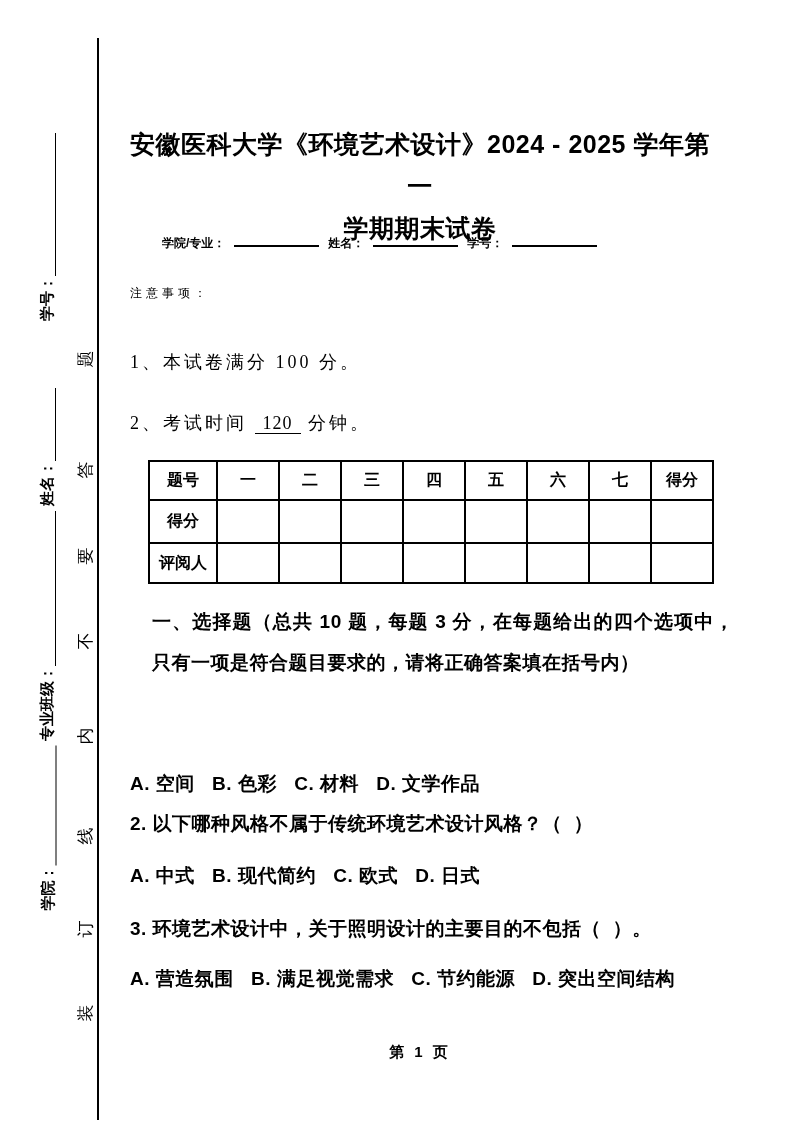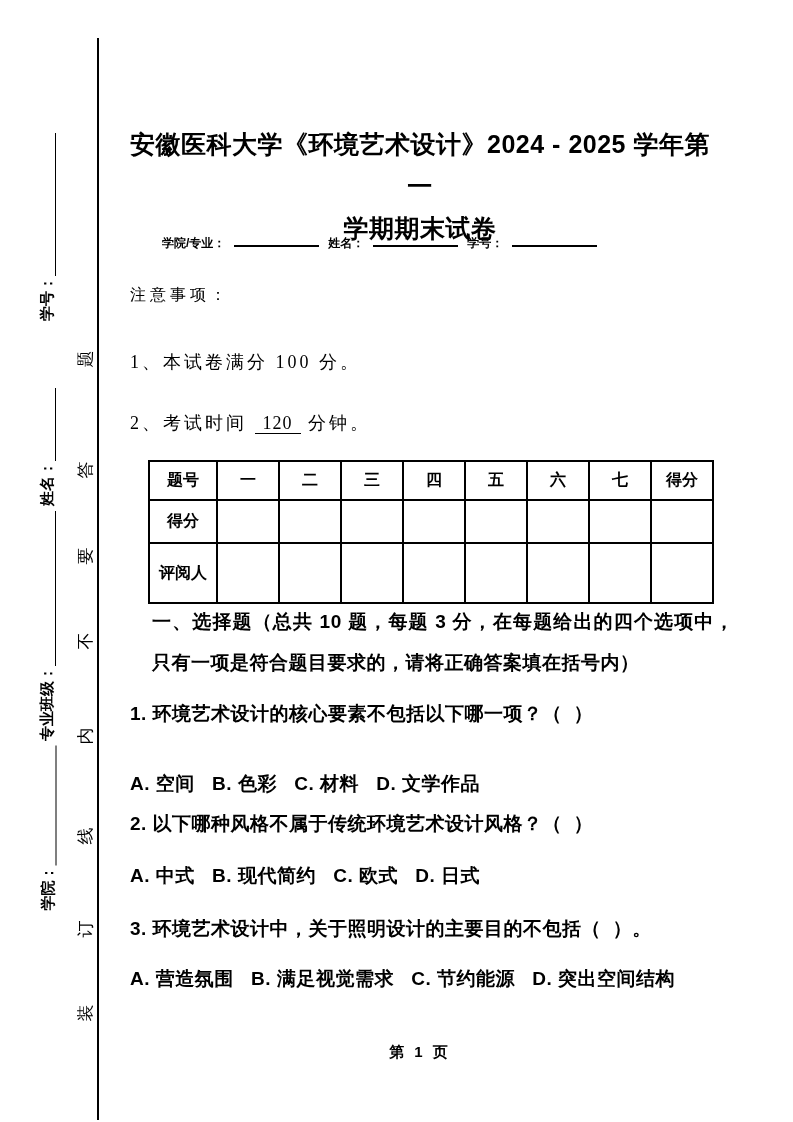--- a/index.html
+++ b/index.html
@@ -79,21 +79,21 @@
     width: 85px;
     height: 18px;
     border-bottom: 2px solid #000;
     margin: 0 9px;
     vertical-align: baseline;
   }
   .notes-heading {
     position: absolute;
     left: 130px; top: 285px;
     font-family: "Liberation Serif", serif;
-    font-size: 16px;
+    font-size: 12px;
     letter-spacing: 4px;
   }
   .note-item {
     position: absolute;
     left: 130px;
     font-family: "Liberation Serif", serif;
     font-size: 18px;
     letter-spacing: 3px;
   }
   .note-1 { top: 350px; }
@@ -116,21 +116,21 @@
     text-align: center;
     vertical-align: middle;
     font-weight: bold;
     font-size: 16px;
     padding: 8px;
   }
   .score-table col.c-label { width: 68px; }
   .score-table col.c-num { width: 62px; }
   .score-table tr.r-head { height: 38px; }
   .score-table tr.r-score { height: 43px; }
-  .score-table tr.r-reviewer { height: 60px; }
+  .score-table tr.r-reviewer { height: 40px; }
 
   .section-heading {
     position: absolute;
     left: 130px; top: 601px; width: 582px;
     font-size: 19px;
     font-weight: 600;
     line-height: 41px;
     letter-spacing: 0.5px;
     text-align: justify;
     white-space: pre-wrap;
@@ -251,21 +251,20 @@
       <td></td>
       <td></td>
       <td></td>
       <td></td>
     </tr>
   </tbody>
     </table>
 
   <div class="section-heading">一、选择题（总共 10 题，每题 3 分，在每题给出的四个选项中，只有一项是符合题目要求的，请将正确答案填在括号内）</div>
 
-  <div class="q-stem q1-stem">1. 环境艺术设计的核心要素不包括以下哪一项？（  ）</div>
   <div class="q-options q1-opts">A. 空间   B. 色彩   C. 材料   D. 文学作品</div>
 
   <div class="q-stem q2-stem">2. 以下哪种风格不属于传统环境艺术设计风格？（  ）</div>
   <div class="q-options q2-opts">A. 中式   B. 现代简约   C. 欧式   D. 日式</div>
 
   <div class="q-stem q3-stem">3. 环境艺术设计中，关于照明设计的主要目的不包括（  ）。</div>
   <div class="q-options q3-opts">A. 营造氛围   B. 满足视觉需求   C. 节约能源   D. 突出空间结构</div>
 
   <div class="footer">第 1 页</div>
 

